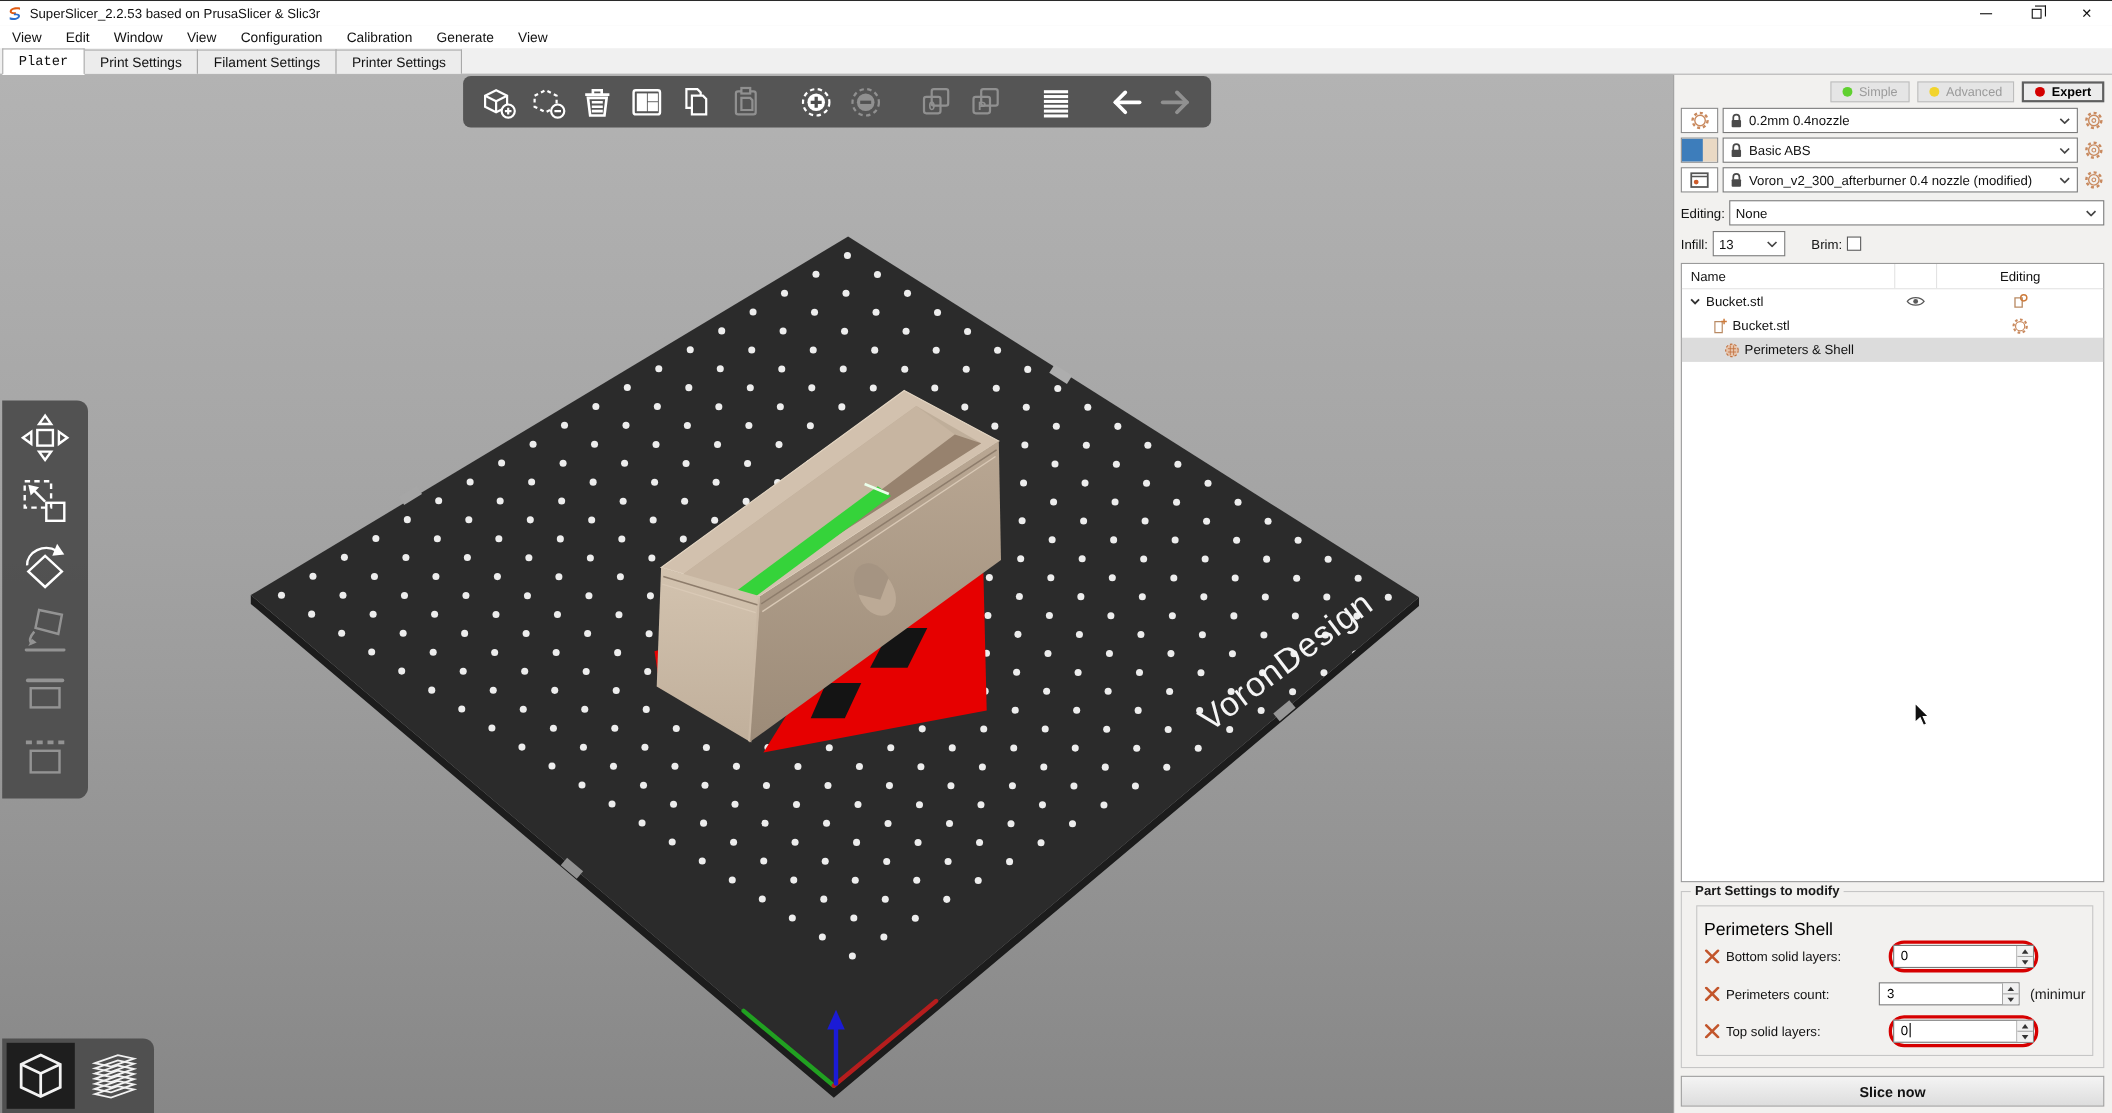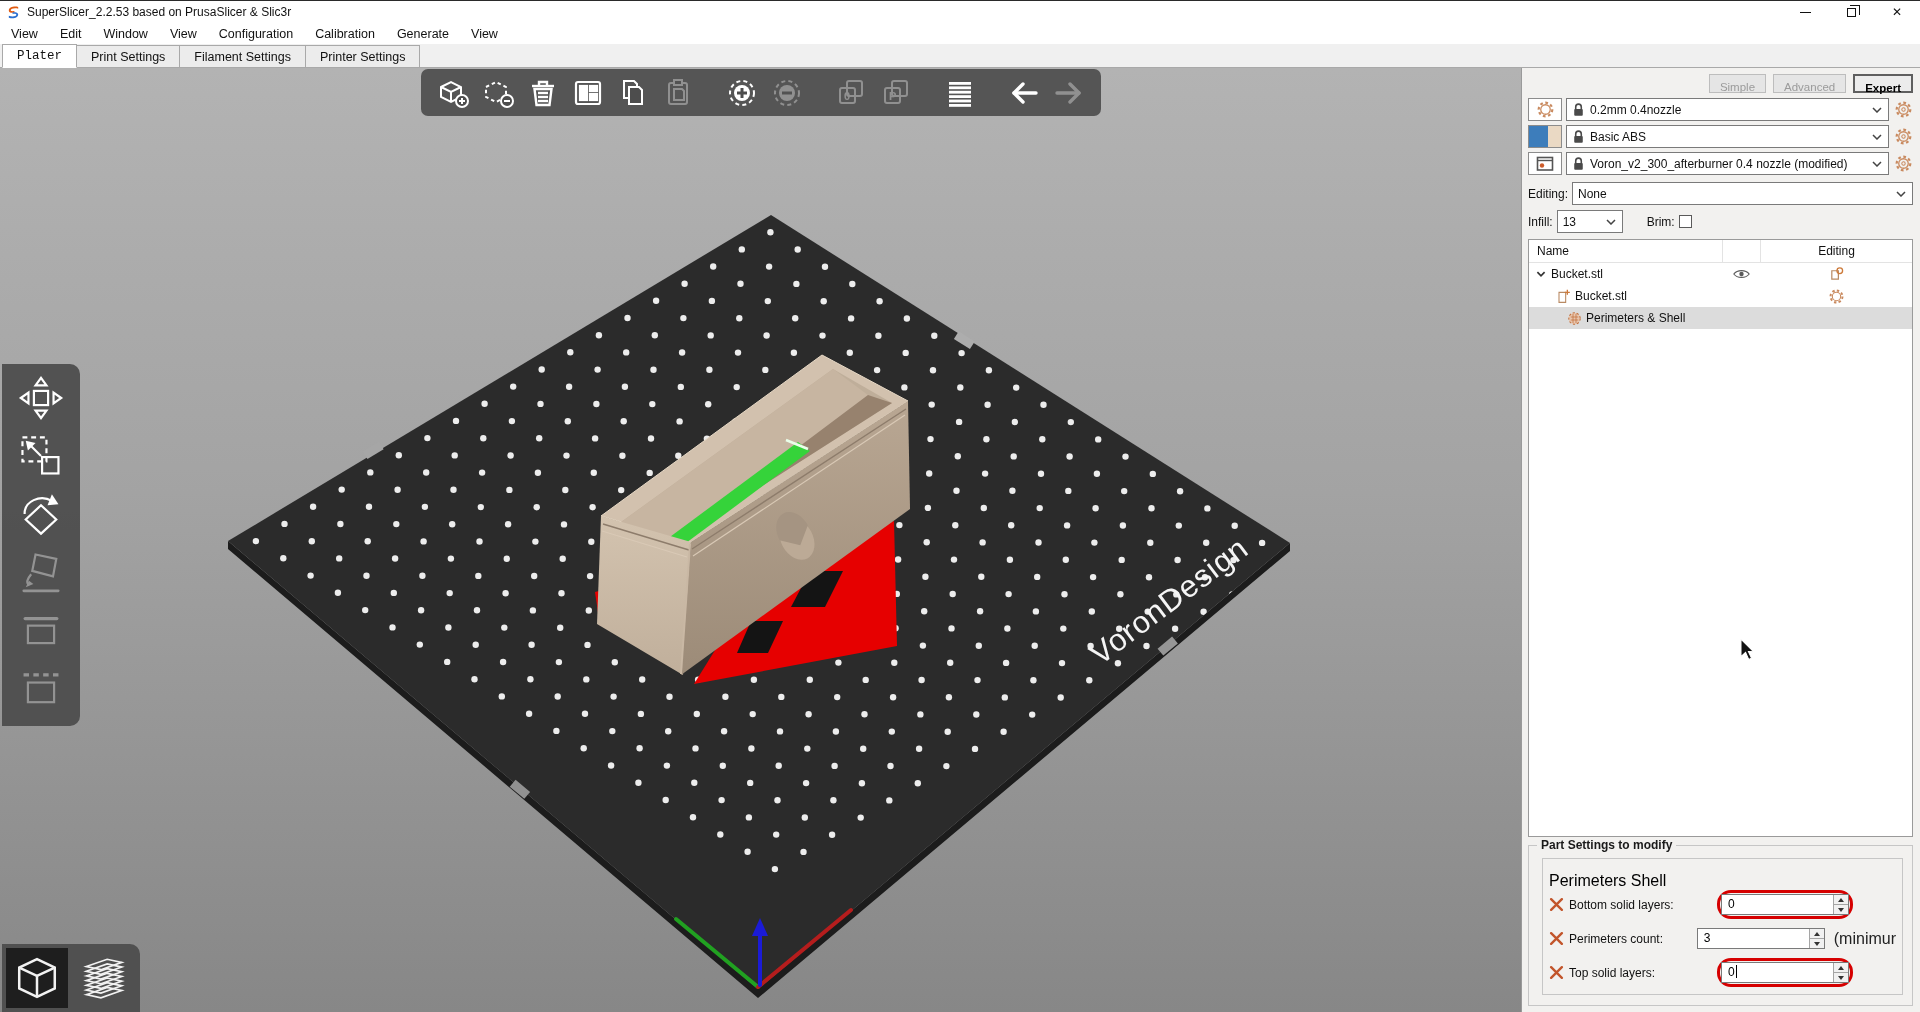--- a/index.html
+++ b/index.html
@@ -60,21 +60,21 @@
   .view-switch { position:absolute; left:2px; bottom:0; width:138px; height:68px;
     background:rgba(75,75,75,0.93); border-radius:0 10px 0 0; display:flex; padding:4px; gap:4px; }
   .vbtn { width:62px; height:60px; display:flex; align-items:center; justify-content:center; }
   .vbtn.active { background:#1e1e1e; }
 
   
   .panel { width:399px; border-left:1px solid #9a9a9a; background:#f2f1ef;
     display:flex; flex-direction:column; padding:4px 7px 6px 6px; }
   .mode-row { display:flex; justify-content:flex-end; gap:7px; margin:2px 0 5px; }
   .mode-btn { height:19px; padding:0 10px; background:#e5e5e5; border:1px solid #bdbdbd;
-    font-size:11.5px; color:#9b9b9b; display:flex; align-items:center; gap:6px;flex-direction:column; }
+    font-size:11.5px; color:#9b9b9b; display:flex; align-items:center; gap:6px; }
   .mode-btn .dot { width:9px; height:9px; border-radius:50%; }
   .mode-btn.active { color:#000; font-weight:bold; border:2px solid #5f5f5f; background:#ececec; }
 
   .preset-row { display:flex; align-items:center; gap:4px; margin-bottom:4px; }
   .preset-iconbox { width:34px; height:23px; background:#fff; border:1px solid #8c8c8c;
     display:flex; align-items:center; justify-content:center; }
   .combo { flex:1; height:23px; background:#fff; border:1px solid #7a7a7a;
     display:flex; align-items:center; padding:0 6px 0 5px; gap:5px; font-size:12px; color:#111;
     min-width:0; }
   .combo .txt { flex:1; white-space:nowrap; overflow:hidden; }
@@ -114,21 +114,21 @@
   .spin { width:128px; height:21px; border:1px solid #7a7a7a; background:#fff; display:flex; }
   .spin .val { flex:1; font-size:12px; padding:2px 0 0 6px; color:#000; }
   .spin .arrows { width:15px; border-left:1px solid #a5a5a5; display:flex; flex-direction:column; }
   .spin .arrows span { flex:1; background:#f1f1f1; display:flex; align-items:center; justify-content:center; }
   .spin .arrows span + span { border-top:1px solid #a5a5a5; }
   .tri-up { width:0; height:0; border-left:3.5px solid transparent; border-right:3.5px solid transparent;
     border-bottom:4.5px solid #333; }
   .tri-dn { width:0; height:0; border-left:3.5px solid transparent; border-right:3.5px solid transparent;
     border-top:4.5px solid #333; }
   .caret { display:inline-block; width:1px; height:13px; background:#000; vertical-align:-2px; margin-left:1px; }
-  .suffix { font-size:16px; color:#222; margin-left:5px; white-space:nowrap; }
+  .suffix { font-size:13px; color:#222; margin-left:5px; white-space:nowrap; }
 
   .slice-btn { margin-top:7px; height:28px; border:1px solid #9f9f9f;
     background:linear-gradient(#f4f4f4,#dddddd); font-size:13px; font-weight:bold; color:#111;
     display:flex; align-items:center; justify-content:center; }
 
   .cursor { position:absolute; left:1739px; top:637px; z-index:50; }
 </style>
 </head>
 <body>
 
@@ -1101,19 +1101,20 @@
                       <i class="tri-dn"></i>
                     </span>
                 </span>
               </div>
             </div>
           </div>
 
         </div>
       </div>
 
+      <div class="slice-btn">Slice now</div>
     </div>
   </div>
 
   <svg class="cursor" width="16" height="22" viewBox="0 0 13 20">
     <path d="M1,1 L1,17 L5.2,13.2 L8,19.5 L10.6,18.3 L7.8,12.2 L12,12 Z" fill="#111" stroke="#fff" stroke-width="1"></path>
   </svg>
 </div>
 
 </body></html>

